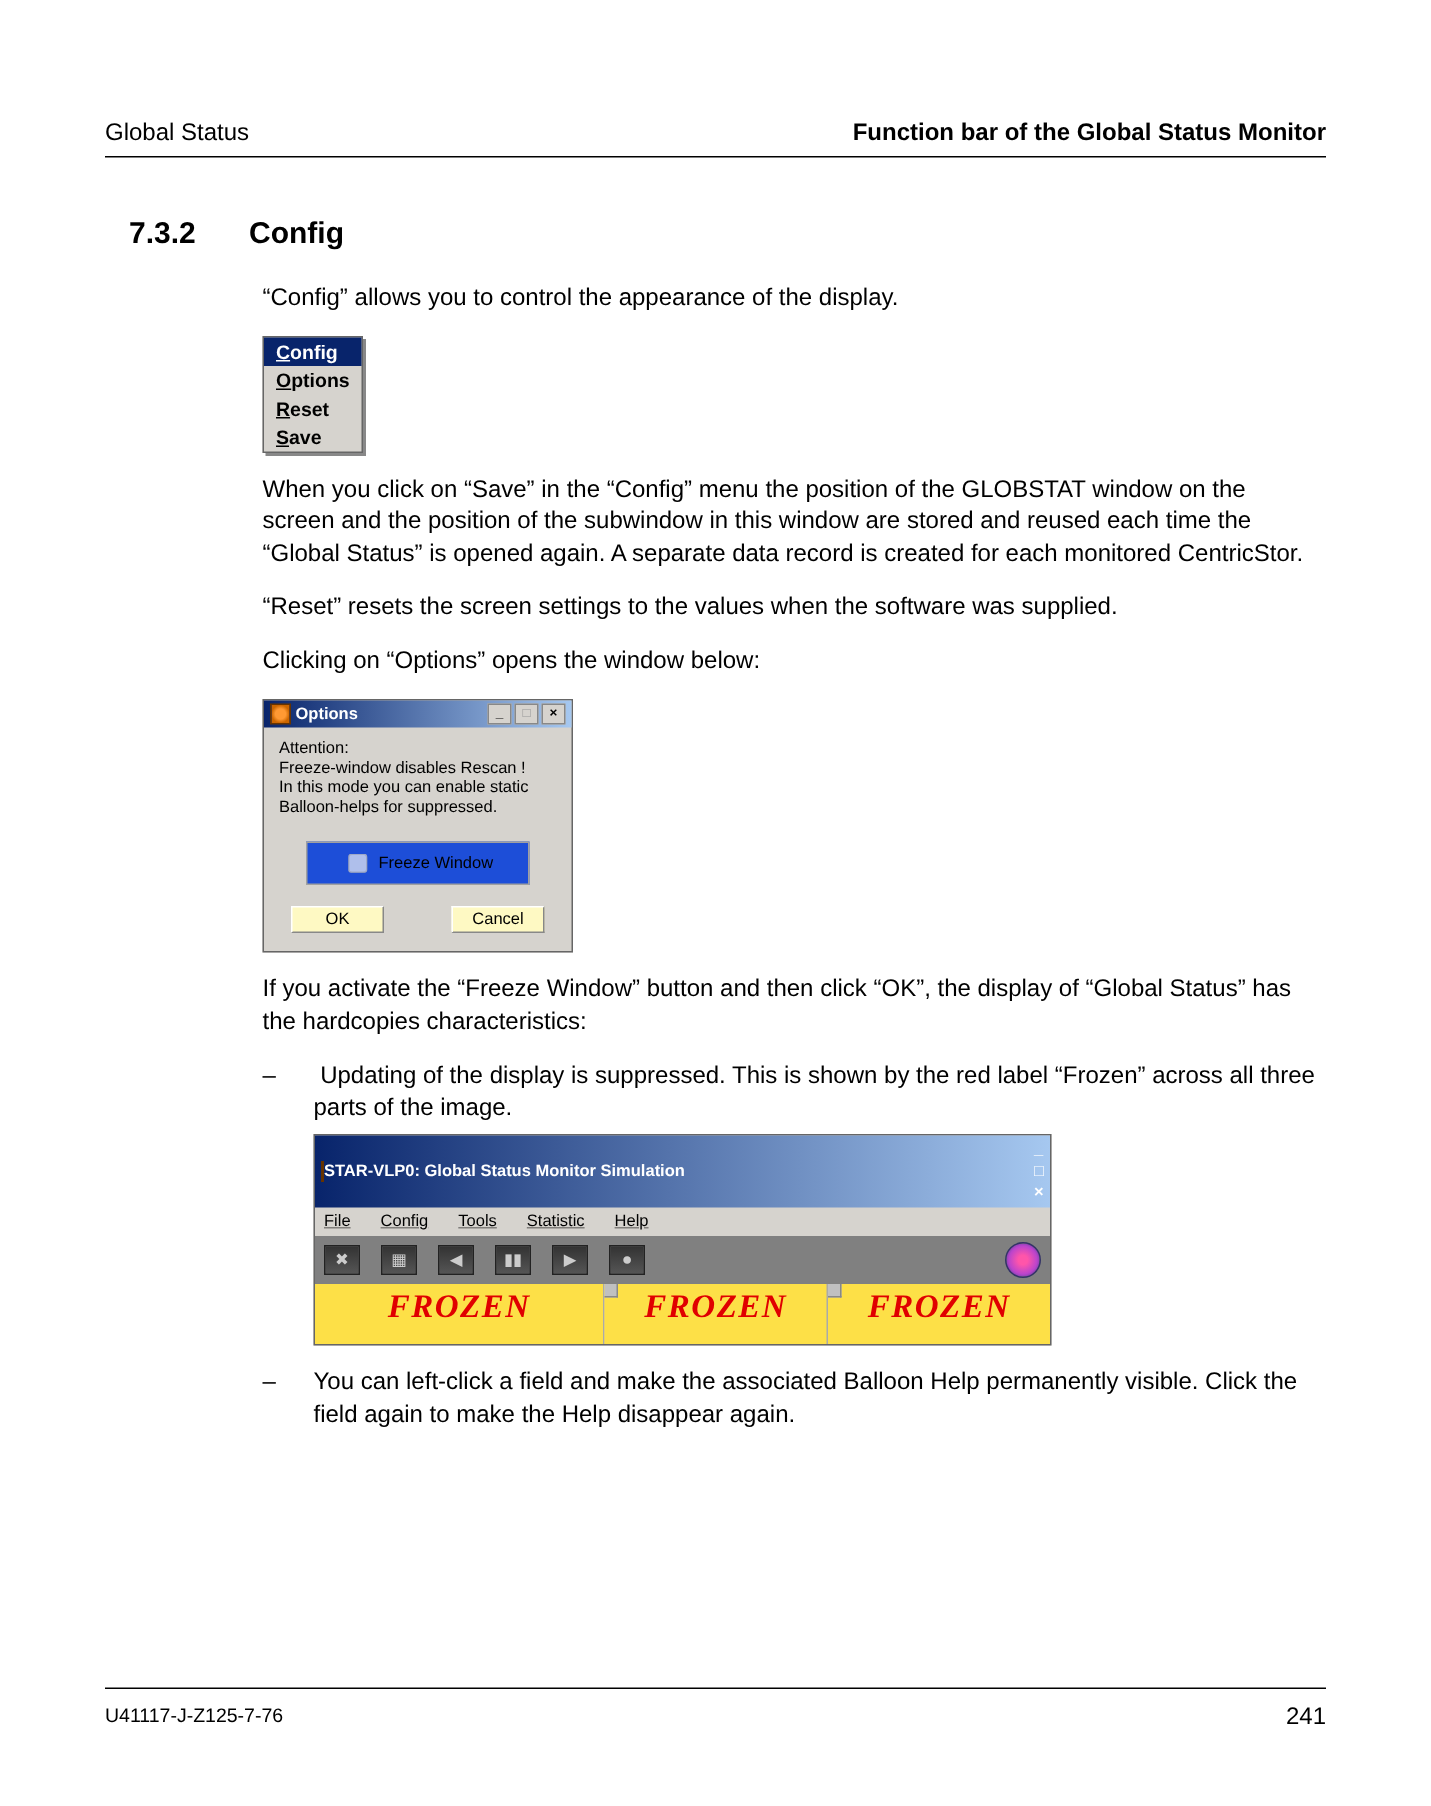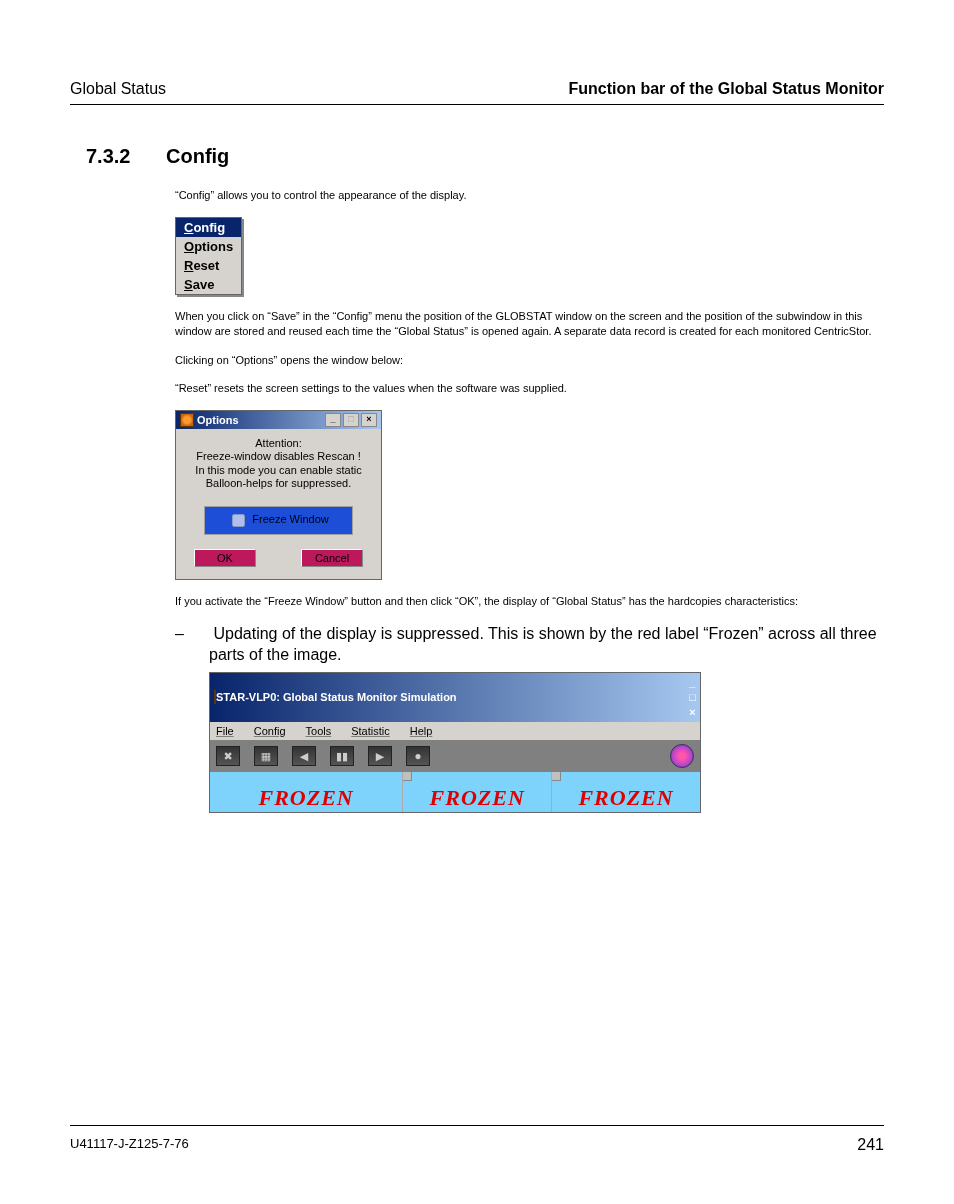--- a/index.html
+++ b/index.html
@@ -48,21 +48,21 @@
   .footer-right { font-size: 16px; }
   .section-heading {
     font-weight: bold;
     font-size: 20px;
     margin: 0 0 20px 16px;
     display: flex;
   }
   .section-num { width: 80px; }
   .content-indent { margin-left: 105px; }
   p.body {
-    font-size: 11px;
+    font-size: 16px;
     line-height: 1.35;
     margin: 0 12px 14px 0;
   }
   ul.dash { list-style: none; padding: 0; margin: 0 0 14px 0; }
   ul.dash li {
     font-size: 16px;
     line-height: 1.35;
     padding-left: 34px;
     text-indent: -34px;
     margin-bottom: 14px;
@@ -125,40 +125,39 @@
     color: #000;
   }
   .titlebar .title-left { display: flex; align-items: center; gap: 3px; }
   .title-icon {
     width: 12px; height: 12px;
     background: radial-gradient(circle, #ff9933 40%, #cc6600 70%);
     border: 1px solid #663300;
   }
   .options-dialog .body-area {
     padding: 8px 10px 6px 10px;
-    text-align: center;
     line-height: 1.2;
   }
   .options-dialog .chk-area {
     border: 1px solid #a0a0a0;
     background: #1d4ed8;
     margin: 10px 28px 14px 28px;
     padding: 4px 8px;
     text-align: center;
   }
   .options-dialog .chk-area input { vertical-align: middle; margin-right: 4px; }
   .options-dialog .btn-row {
     display: flex;
     justify-content: space-between;
     padding: 0 18px 12px 18px;
   }
   .options-dialog .dlg-btn {
     width: 60px;
     font-size: 11px;
-    background: #be185d;
+    background: #fef9c3;
     border: 1px solid #888;
     border-top-color: #fff;
     border-left-color: #fff;
     padding: 2px 0;
     text-align: center;
   }
 
   
   .frozen-window {
     width: 490px;
@@ -208,23 +207,23 @@
     border: 1px solid #336;
   }
   .frozen-window .frozen-row {
     display: flex;
     height: 40px;
   }
   .frozen-row .pane {
     flex: 1;
     border-right: 1px solid #aaa;
     display: flex;
-    align-items: flex-end;
+    align-items: flex-start;
     justify-content: center;
-    background: #7dd3fc;
+    background: #fde047;
     position: relative;
   }
   .frozen-row .pane:first-child { flex: 1.3; }
   .frozen-row .pane:last-child { border-right: none; }
   .frozen-text {
     color: #e00000;
     font-weight: bold;
     font-style: italic;
     font-size: 22px;
     font-family: "Times New Roman", serif;
@@ -261,22 +260,22 @@
 
     
     <div class="config-menu">
       <div class="menu-title"><span class="menu-und">C</span>onfig</div>
       <div class="menu-item"><span class="menu-und" style="font-weight:bold">O</span><span style="font-weight:bold" title="Options">ptions</span></div>
       <div class="menu-item"><span class="menu-und" style="font-weight:bold">R</span><span style="font-weight:bold">eset</span></div>
       <div class="menu-item"><span class="menu-und" style="font-weight:bold">S</span><span style="font-weight:bold">ave</span></div>
     </div>
 
     <p class="body">When you click on “Save” in the “Config” menu the position of the GLOBSTAT window on the screen and the position of the subwindow in this window are stored and reused each time the “Global Status” is opened again. A separate data record is created for each monitored CentricStor.</p>
+    <p class="body">“Reset” resets the screen settings to the values when the software was supplied.</p>
     <p class="body">Clicking on “Options” opens the window below:</p>
-    <p class="body">“Reset” resets the screen settings to the values when the software was supplied.</p>
 
     
     <div class="options-dialog">
       <div class="titlebar">
         <div class="title-left">
           <span class="title-icon"></span>
           <span>Options</span>
         </div>
         <div class="win-buttons">
           <div class="win-btn">_</div>
@@ -344,20 +343,21 @@
               <div class="pane-corner"></div>
               <span class="frozen-text">FROZEN</span>
             </div>
             <div class="pane">
               <div class="pane-corner"></div>
               <span class="frozen-text">FROZEN</span>
             </div>
           </div>
         </div>
       </li>
+      <li>You can left-click a field and make the associated Balloon Help permanently visible. Click the field again to make the Help disappear again.</li>
     </ul>
 
   </div>
 
   <hr class="rule-bottom">
   <div class="footer-row">
     <div>U41117-J-Z125-7-76</div>
     <div class="footer-right">241</div>
   </div>
 

